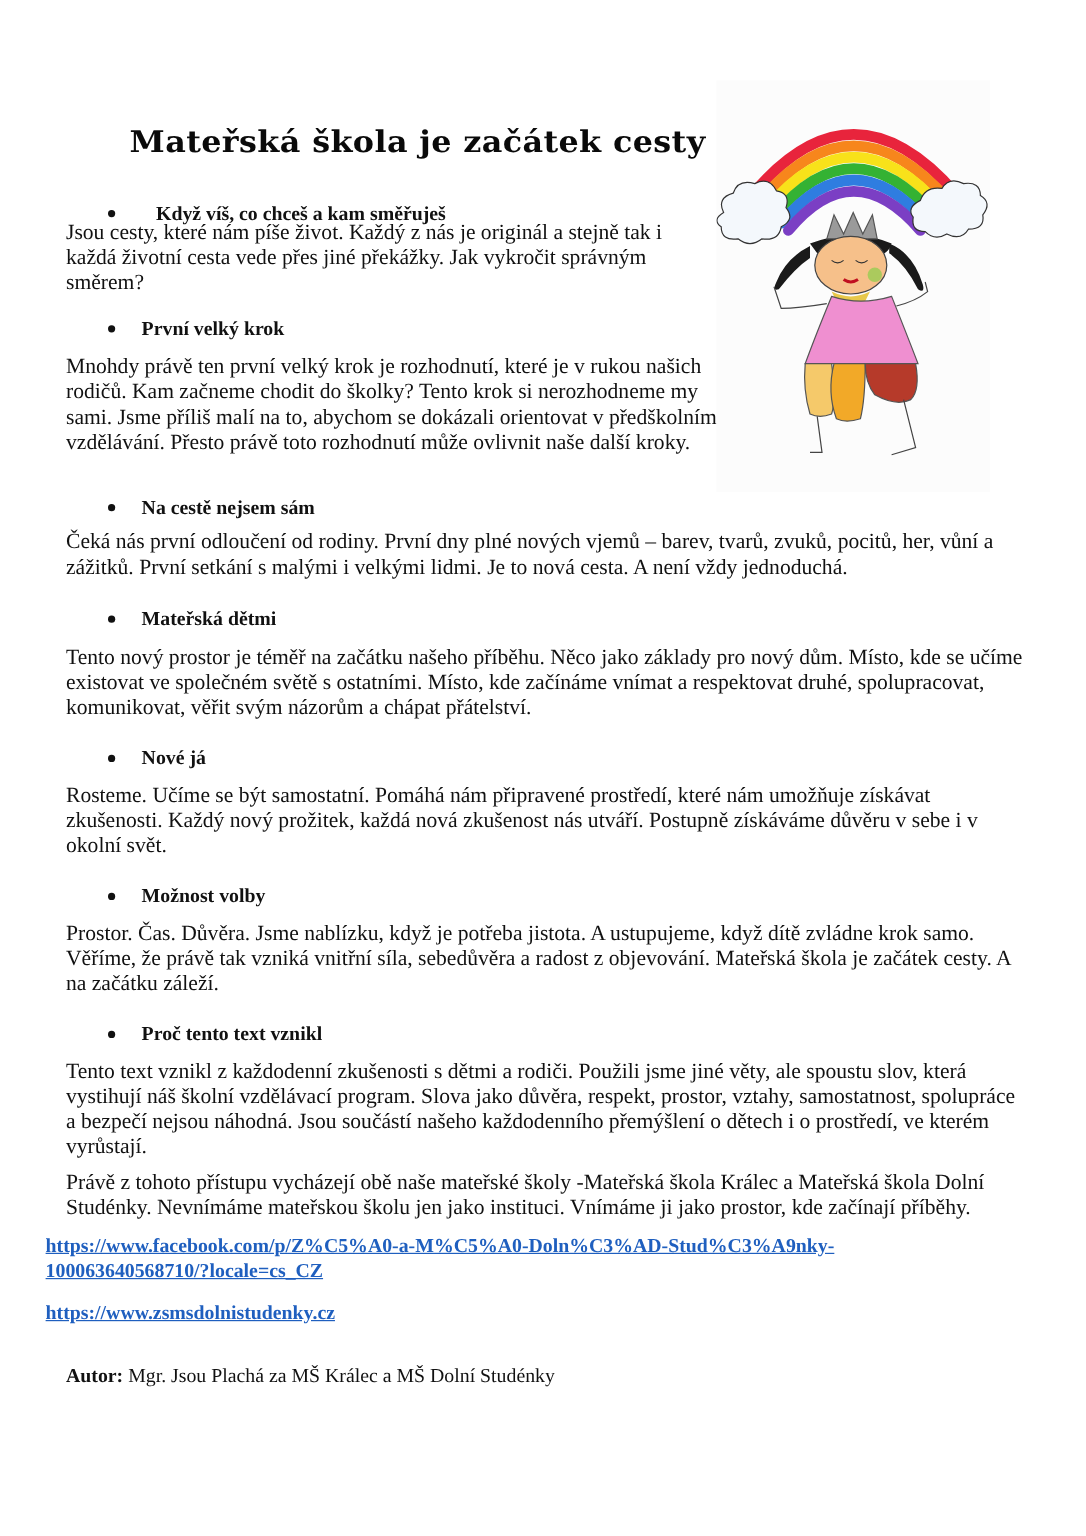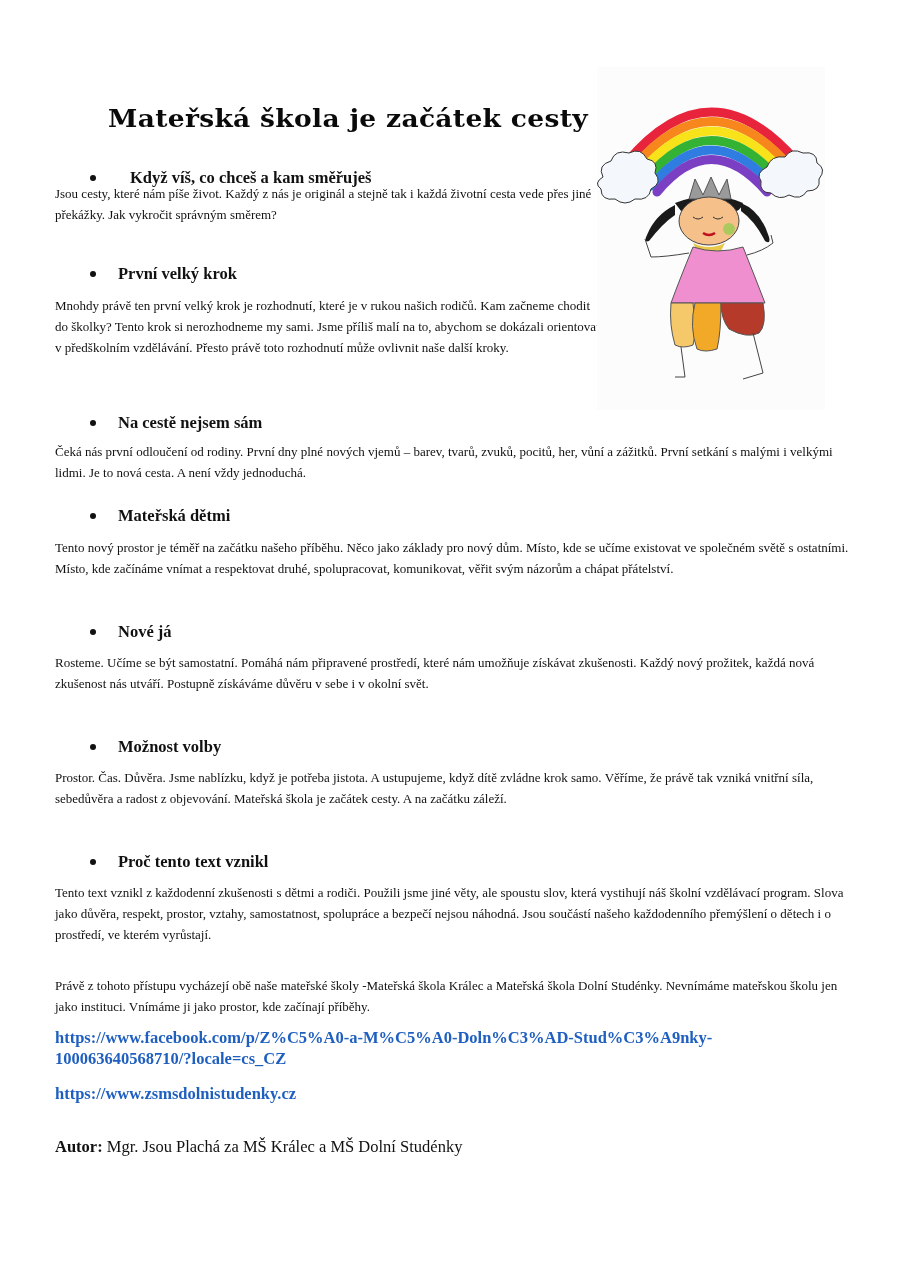--- a/index.html
+++ b/index.html
@@ -18,28 +18,28 @@
     }
     .heading {
       position: absolute; left: 84px; font-weight: bold; font-size: 16.5px;
       margin: 0; white-space: nowrap; display: flex; align-items: center;
     }
     .heading .bullet {
       display: inline-block; width: 6px; height: 6px; border-radius: 50%;
       background: #111; margin-right: 22px; margin-left: 6px;
     }
     .para {
-      position: absolute; left: 55px; font-size: 13px; line-height: 21px;
+      position: absolute; left: 55px; font-size: 18px; line-height: 21px;
       margin: 0;
     }
     .narrow { width: 540px; }
     .wide { width: 800px; }
     .link {
-      position: absolute; left: 55px; font-weight: bold; font-size: 16.5px;
-      line-height: 21px; color: #1f5fbf; 
+      position: absolute; left: 38px; font-weight: bold; font-size: 16.5px;
+      line-height: 21px; color: #1f5fbf; text-decoration: underline;
       margin: 0; width: 800px;
     }
     .author { position: absolute; left: 55px; top: 1137px; font-size: 16.5px; margin: 0; }
     .author b { font-weight: bold; }
     .drawing {
       position: absolute; left: 597px; top: 67px; width: 228px; height: 343px;
       background: #fcfcfc;
     }
   </style>
 </head>

